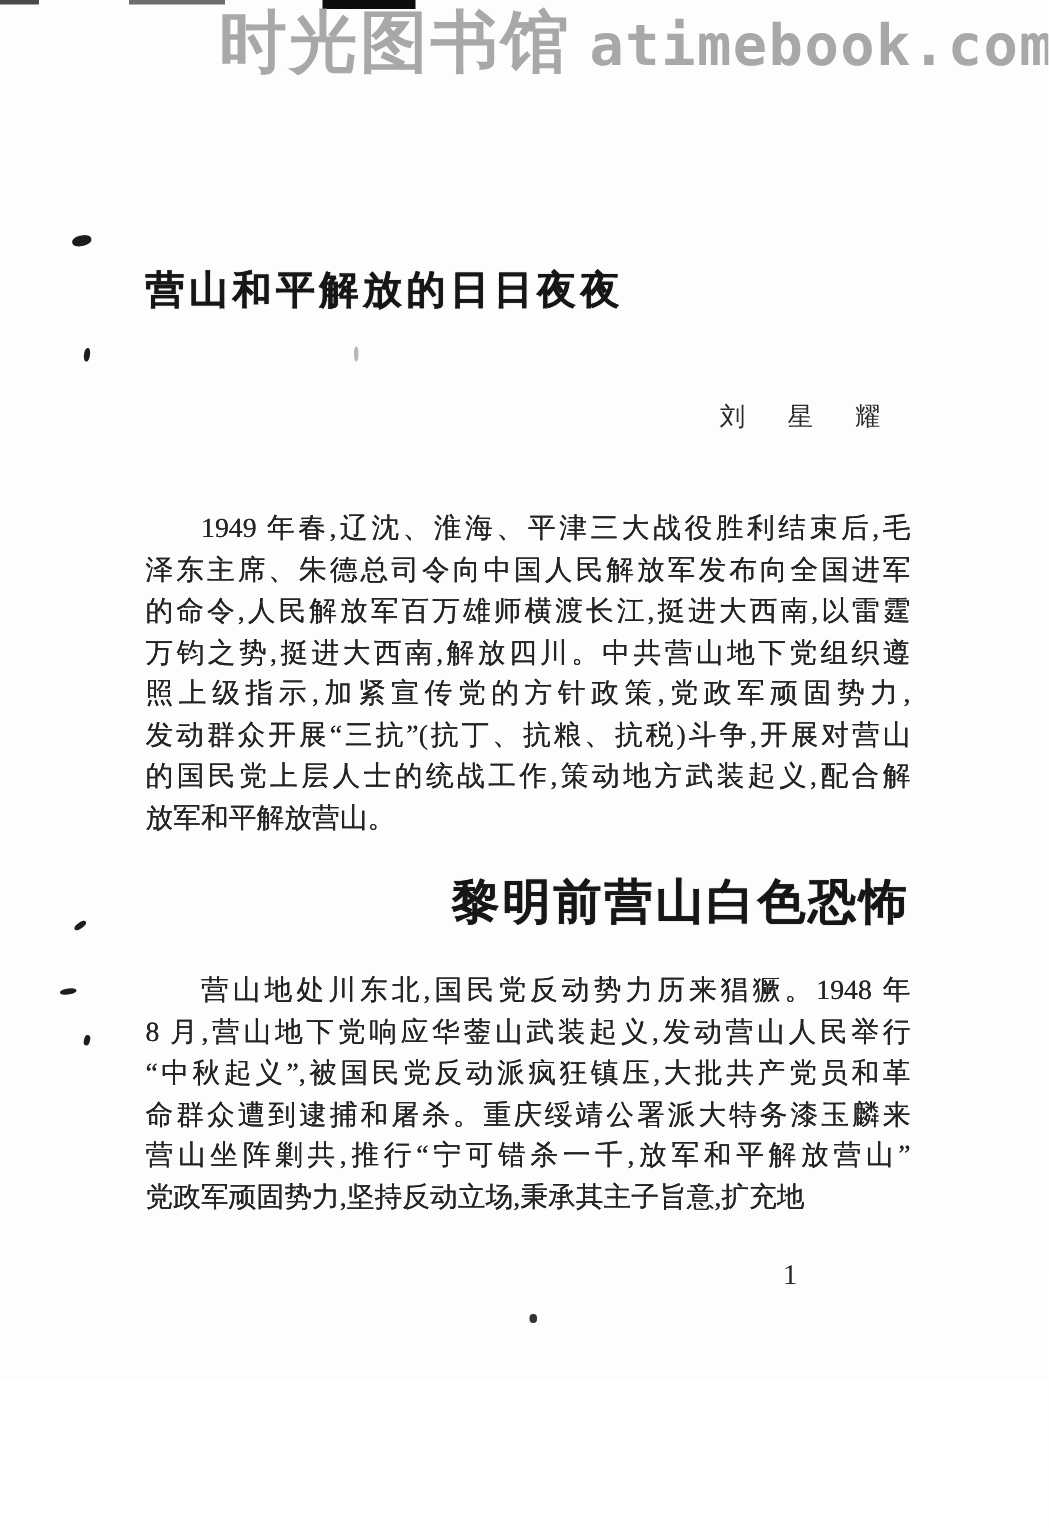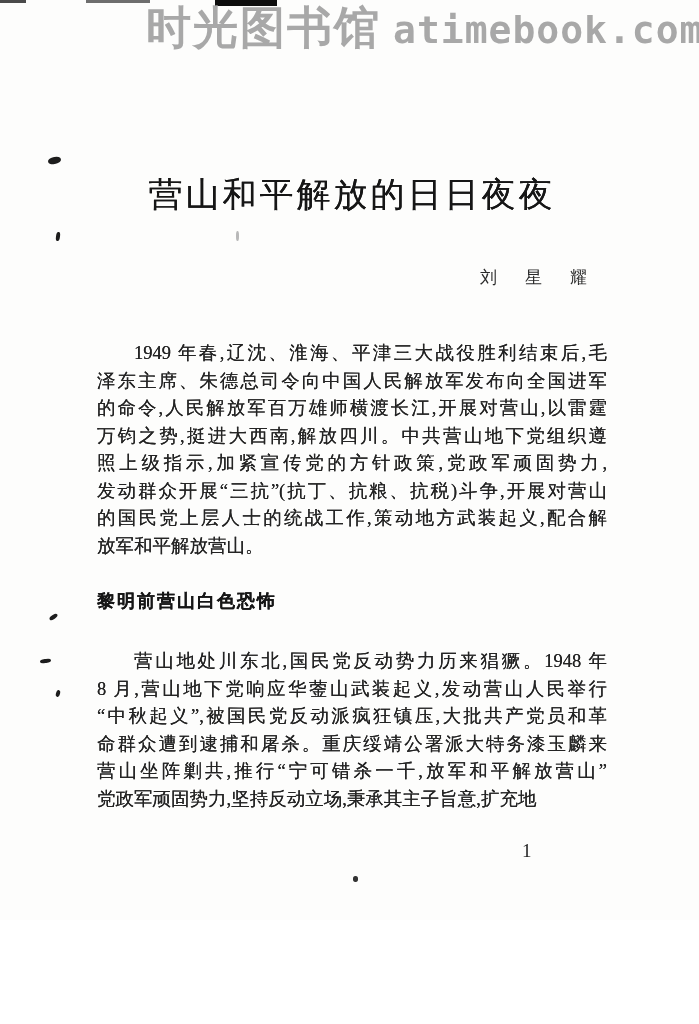--- a/index.html
+++ b/index.html
@@ -55,24 +55,24 @@
     margin-left: 12px;
   }
 
   
   .title {
     position: absolute;
     left: 97px;
     top: 176px;
     width: 510px;
     margin: 0;
-    text-align: center;
+    text-align: left;
     font-family: "DejaVu Sans", "Liberation Sans", sans-serif;
-    font-weight: normal;
-    font-size: 34px;
+    font-weight: bold;
+    font-size: 26px;
     letter-spacing: 3px;
     color: #161616;
     line-height: 36px;
     text-shadow: 0 0 0.5px #161616;
   }
   .author {
     position: absolute;
     left: 97px;
     top: 266px;
     width: 490px;
@@ -99,24 +99,24 @@
   }
   .line.first { text-indent: 2em; }
   .line.last  { text-align-last: left; }
 
   .section-heading {
     position: absolute;
     left: 97px;
     top: 584px;
     width: 510px;
     margin: 0;
-    text-align: left;
+    text-align: right;
     font-family: Liberation Sans, sans-serif;
     font-weight: bold;
-    font-size: 18px;
+    font-size: 32px;
     letter-spacing: 2px;
     color: #161616;
     line-height: 34px;
     text-shadow: 0 0 0.5px #161616;
   }
   .page-number {
     position: absolute;
     left: 522px;
     top: 840px;
     font-size: 19px;
@@ -144,21 +144,21 @@
   <div class="speck s6"></div>
   <div class="speck s7"></div>
 
   <h1 class="title">营山和平解放的日日夜夜</h1>
 
   <div class="author">刘 星 耀</div>
 
   <div class="para para1">
       <div class="line first">1949 年春,辽沈、淮海、平津三大战役胜利结束后,毛</div>
       <div class="line">泽东主席、朱德总司令向中国人民解放军发布向全国进军</div>
-      <div class="line">的命令,人民解放军百万雄师横渡长江,开展对营山,以雷霆</div>
+      <div class="line">的命令,人民解放军百万雄师横渡长江,挺进大西南,以雷霆</div>
       <div class="line">万钧之势,挺进大西南,解放四川。中共营山地下党组织遵</div>
       <div class="line">照上级指示,加紧宣传党的方针政策,党政军顽固势力,</div>
       <div class="line">发动群众开展“三抗”(抗丁、抗粮、抗税)斗争,开展对营山</div>
       <div class="line">的国民党上层人士的统战工作,策动地方武装起义,配合解</div>
       <div class="line last">放军和平解放营山。</div>
     </div>
 
   <h2 class="section-heading">黎明前营山白色恐怖</h2>
 
   <div class="para para2">

